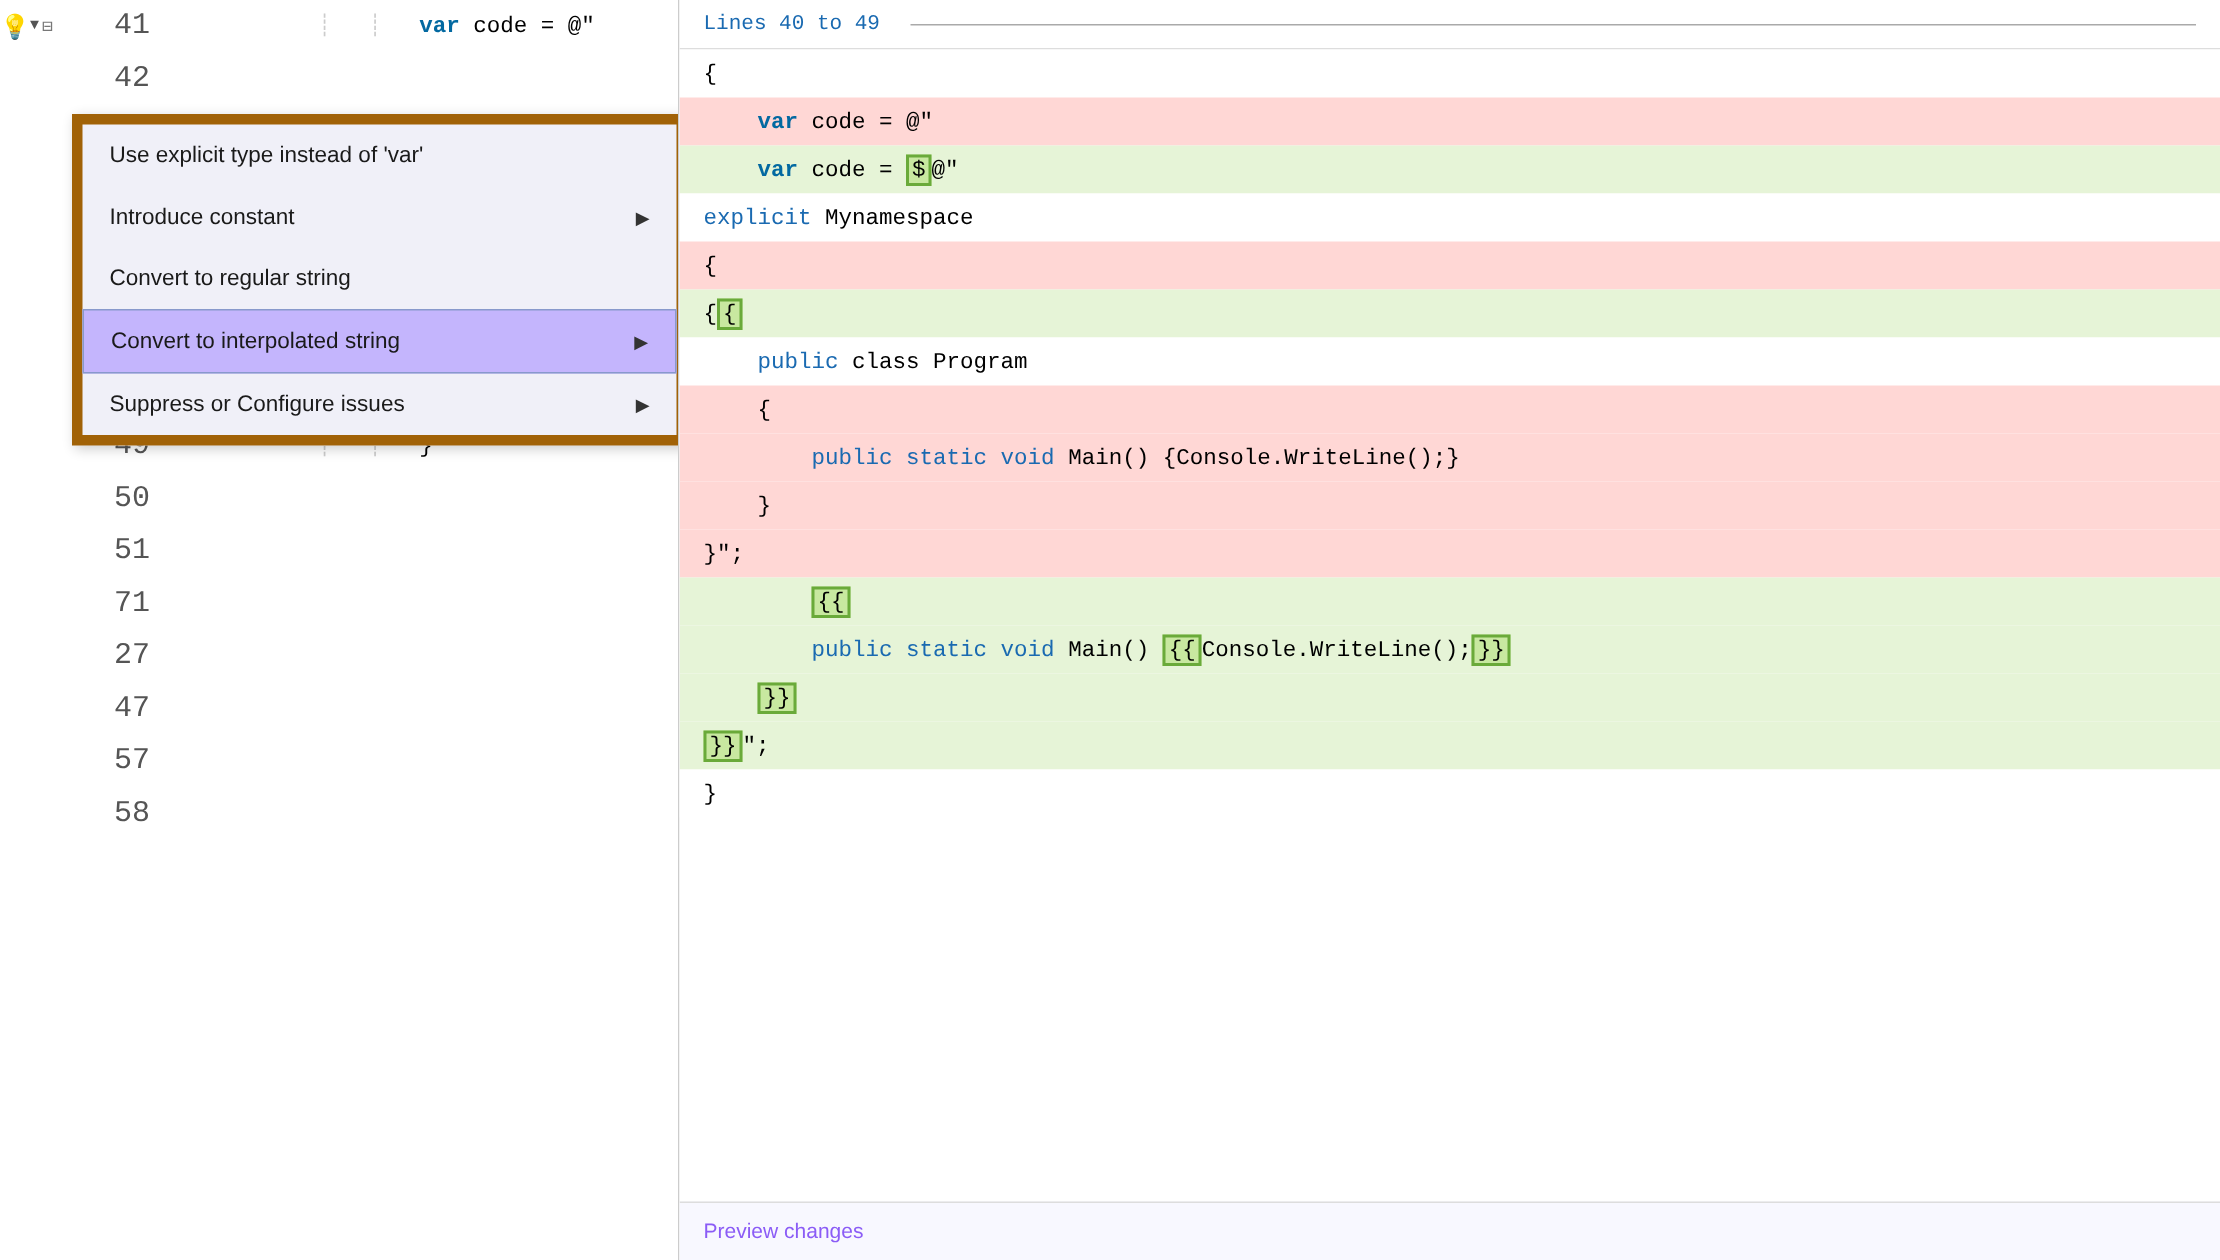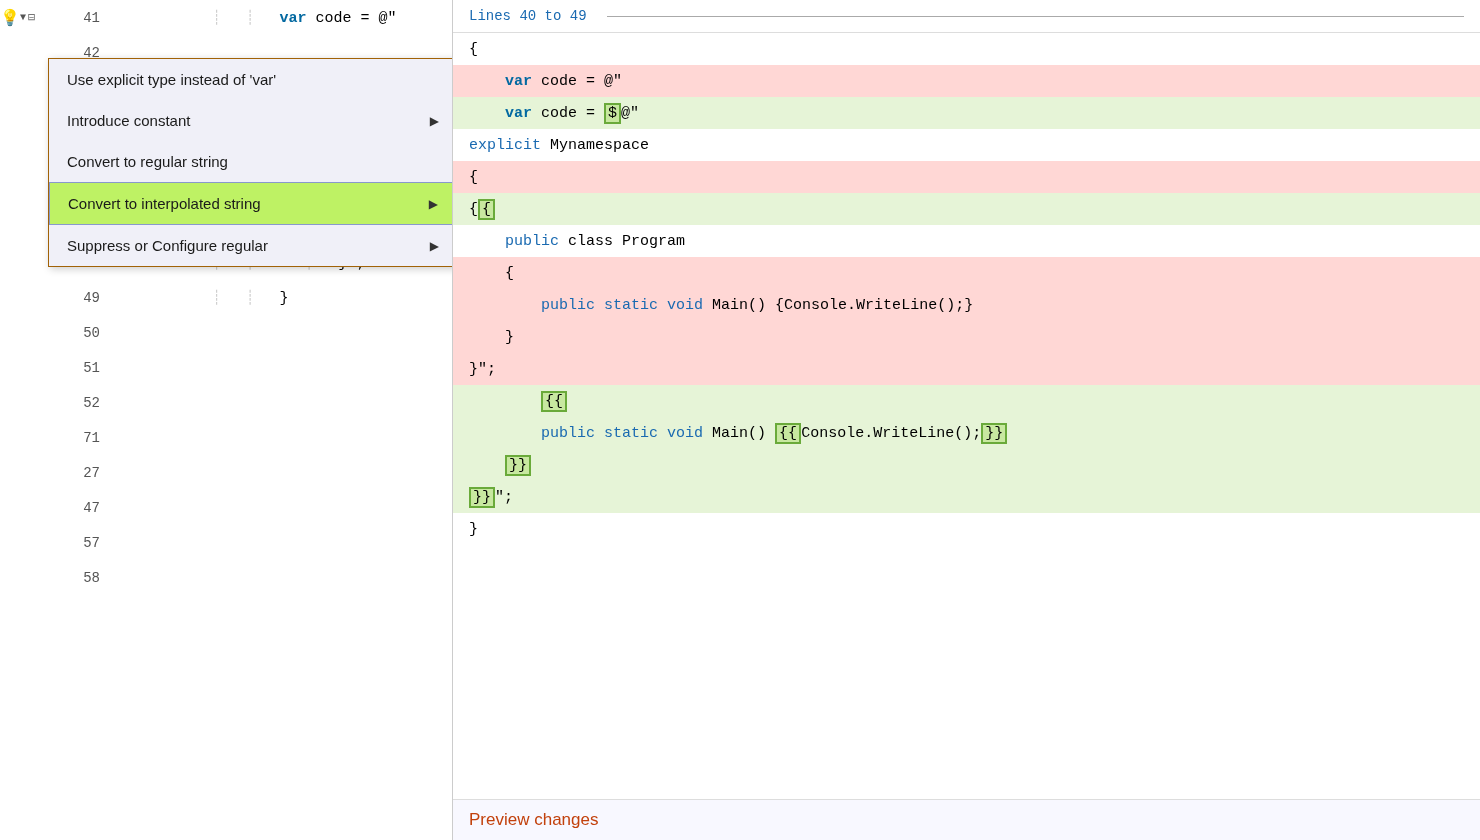--- a/index.html
+++ b/index.html
@@ -35,21 +35,21 @@
       height: 35px;
       font-size: 15px;
       font-family: 'Consolas', 'Courier New', monospace;
     }
 
     .line-num {
       width: 45px;
       text-align: right;
       padding-right: 10px;
       color: #555;
-      font-size: 14px;
+      font-size: 20px;
       flex-shrink: 0;
       user-select: none;
     }
 
     .line-content {
       flex: 1;
       padding-left: 5px;
       white-space: pre;
     }
 
@@ -79,42 +79,42 @@
     .pin-icon {
       color: #777;
       font-size: 12px;
       margin-left: 2px;
     }
 
     
     .context-menu {
       position: absolute;
       left: 48px;
-      top: 58px;
+      top: 76px;
       width: 410px;
       background: #f0f0f8;
-      border: 1px solid #a16207;
+      border: 7px solid #a16207;
       z-index: 100;
       box-shadow: 2px 2px 8px rgba(0,0,0,0.2);
     }
 
     .menu-item {
       display: flex;
       align-items: center;
       justify-content: space-between;
       padding: 12px 18px;
       font-size: 15px;
       color: #1a1a1a;
       cursor: pointer;
       font-family: 'Segoe UI', Arial, sans-serif;
       font-weight: 400;
     }
 
     .menu-item.active {
-      background: #bef264;
+      background: #c4b5fd;
       border: 1px solid #8899cc;
       text-align: right;
     }
 
     .menu-arrow {
       color: #333;
       font-size: 12px;
     }
 
     
@@ -184,22 +184,22 @@
       position: absolute;
       bottom: 0;
       left: 0;
       right: 0;
       padding: 10px 16px;
       border-top: 1px solid #ddd;
       background: #f8f8ff;
     }
 
     .preview-link {
-      color: #c2410c;
-      font-size: 17px;
+      color: #8b5cf6;
+      font-size: 14px;
       cursor: pointer;
       font-family: 'Segoe UI', Arial, sans-serif;
     }
 
     .dashed-guide {
       color: #ccc;
       font-size: 14px;
     }
   </style>
 </head>
@@ -269,24 +269,20 @@
     <div class="code-line">
         <div style="width:65px;flex-shrink:0;"></div>
         <span class="line-num">50</span>
       </div>
     <div class="code-line">
         <div style="width:65px;flex-shrink:0;"></div>
         <span class="line-num">51</span>
       </div>
     <div class="code-line">
         <div style="width:65px;flex-shrink:0;"></div>
-        <span class="line-num">52</span>
-      </div>
-    <div class="code-line">
-        <div style="width:65px;flex-shrink:0;"></div>
         <span class="line-num">71</span>
       </div>
     <div class="code-line">
         <div style="width:65px;flex-shrink:0;"></div>
         <span class="line-num">27</span>
       </div>
     <div class="code-line">
         <div style="width:65px;flex-shrink:0;"></div>
         <span class="line-num">47</span>
       </div>
@@ -308,21 +304,21 @@
         <span class="menu-arrow">▶</span>
       </div>
       <div class="menu-item">
         <span>Convert to regular string</span>
       </div>
       <div class="menu-item active">
         <span>Convert to interpolated string</span>
         <span class="menu-arrow">▶</span>
       </div>
       <div class="menu-item">
-        <span>Suppress or Configure regular</span>
+        <span>Suppress or Configure issues</span>
         <span class="menu-arrow">▶</span>
       </div>
     </div>
   </div>
 
   <div class="diff-panel">
     <div class="diff-header">
       <span style="color:#1a6ab1; font-size:14px;">Lines 40 to 49</span>
       <div class="diff-header-line"></div>
     </div>

